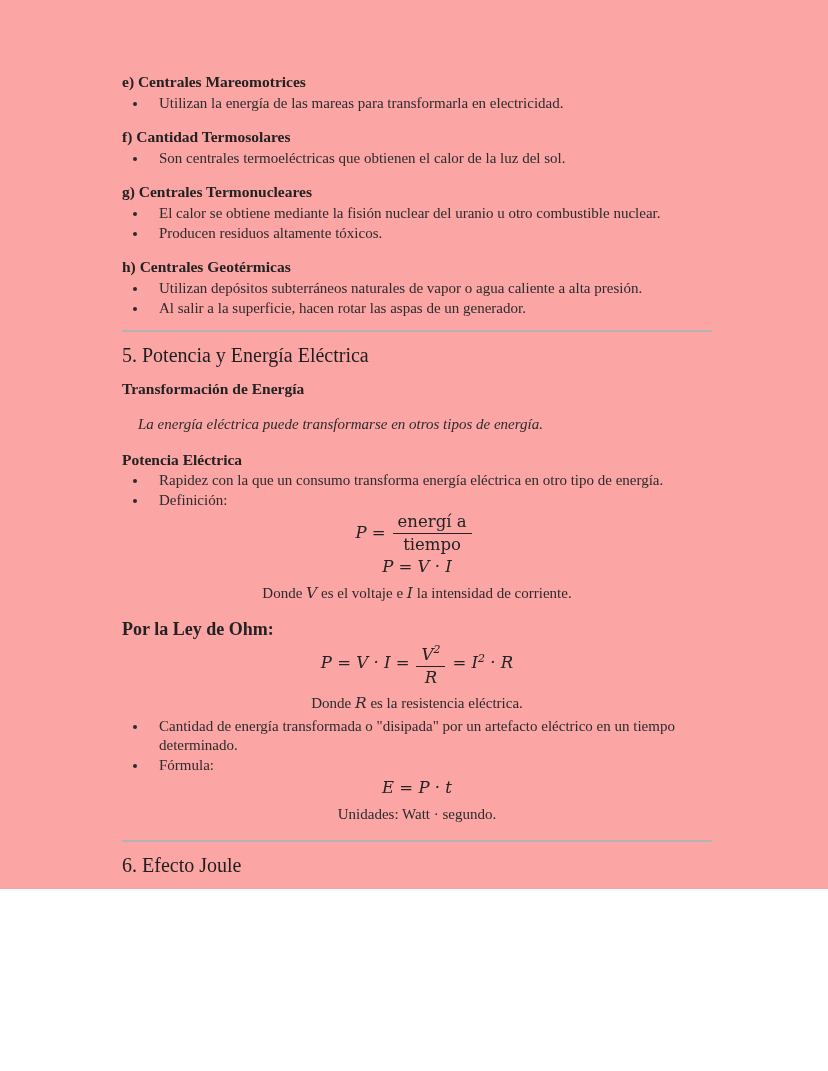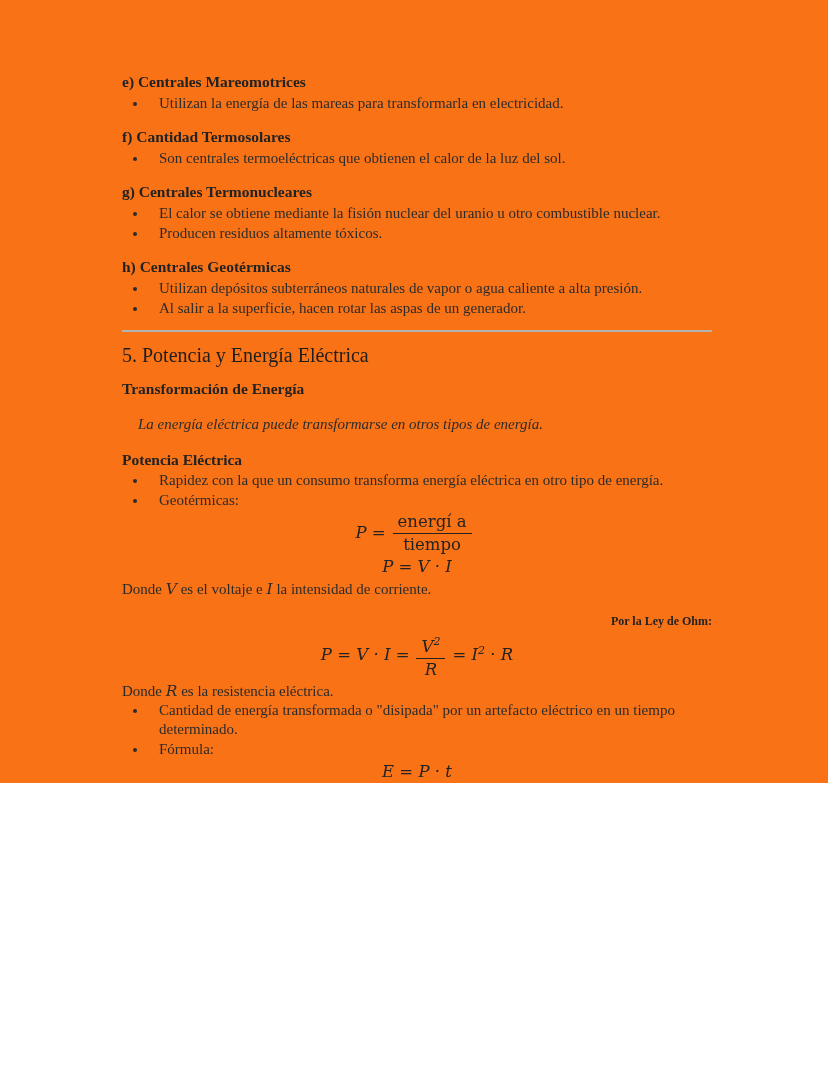--- a/index.html
+++ b/index.html
@@ -1,19 +1,19 @@
 <!DOCTYPE html>
 <html><head>
 <meta charset="utf-8">
 <style>
   html,body{margin:0;padding:0;background:#ffffff;}
   .page{
     position:relative;
-    width:828px;height:783px;
-    background:#f97316;
+    width:828px;height:889px;
+    background:#fca5a5;
     font-family:"Liberation Serif","DejaVu Serif",serif;
     color:#2b2b2b;
     overflow:hidden;
   }
   .content{
     position:absolute;
     left:122px;top:72px;
     width:590px;
   }
   .h4{
@@ -41,22 +41,22 @@
   }
   .h3{
     font-size:15.5px;font-weight:bold;color:#222222;
     line-height:19px;margin:12px 0 2px 0;
   }
   .body-text{
     font-size:15px;line-height:20px;margin:16px;color:#2b2b2b;font-style:italic;
   }
   .joule-text{max-width:572px;}
   .ohm-head{
-    font-size:12px;font-weight:bold;color:#222222;
-    line-height:17px;margin:14px 0 2px 0;text-align:right;
+    font-size:18px;font-weight:bold;color:#222222;
+    line-height:17px;margin:14px 0 2px 0;
   }
   .formula{
     text-align:center;
     font-family:"DejaVu Serif",serif;
     font-style:italic;
     font-size:16.5px;color:#232323;
     line-height:21px;
     margin:2px 0;
   }
   .formula .rm{font-style:normal;}
@@ -65,21 +65,21 @@
     text-align:center;margin:0 7px;
   }
   .frac .num{
     display:block;border-bottom:1.4px solid #232323;
     padding:0 5px 1px 5px;line-height:20px;
   }
   .frac .den{display:block;padding-top:1px;line-height:19px;}
   sup{font-size:11px;}
   .indent{margin-left:38px;}
   .mline{
-    font-size:15px;line-height:20px;color:#2b2b2b;margin:1px 0 0 0;
+    font-size:15px;line-height:28px;color:#2b2b2b;margin:1px 0 0 0;text-align:center;
   }
   .mvar{
     font-family:"DejaVu Serif",serif;font-style:italic;font-size:15.5px;
   }
   .footer{
     position:absolute;left:0;top:1034px;width:100%;
     text-align:center;
     font-family:"DejaVu Sans","Liberation Sans",sans-serif;
     font-size:10.5px;color:#4d4d4d;letter-spacing:1px;
   }
@@ -115,21 +115,21 @@
     <hr class="rule">
 
     <div class="h2">5. Potencia y Energía Eléctrica</div>
 
     <div class="h3">Transformación de Energía</div>
     <p class="body-text">La energía eléctrica puede transformarse en otros tipos de energía.</p>
 
     <div class="h3">Potencia Eléctrica</div>
     <ul class="bullets">
       <li>Rapidez con la que un consumo transforma energía eléctrica en otro tipo de energía.</li>
-      <li>Geotérmicas:</li>
+      <li>Definición:</li>
     </ul>
 
     <div class="formula">
       <span>P =</span><span class="frac"><span class="num rm">energí a</span><span class="den rm">tiempo</span></span>
     </div>
     <div class="formula">P = V · I</div>
 
     <p class="mline indent"><span>Donde </span><span class="mvar">V</span><span> es el voltaje e </span><span class="mvar">I</span><span> la intensidad de corriente.</span></p>
 
     <div class="ohm-head">Por la Ley de Ohm:</div>

